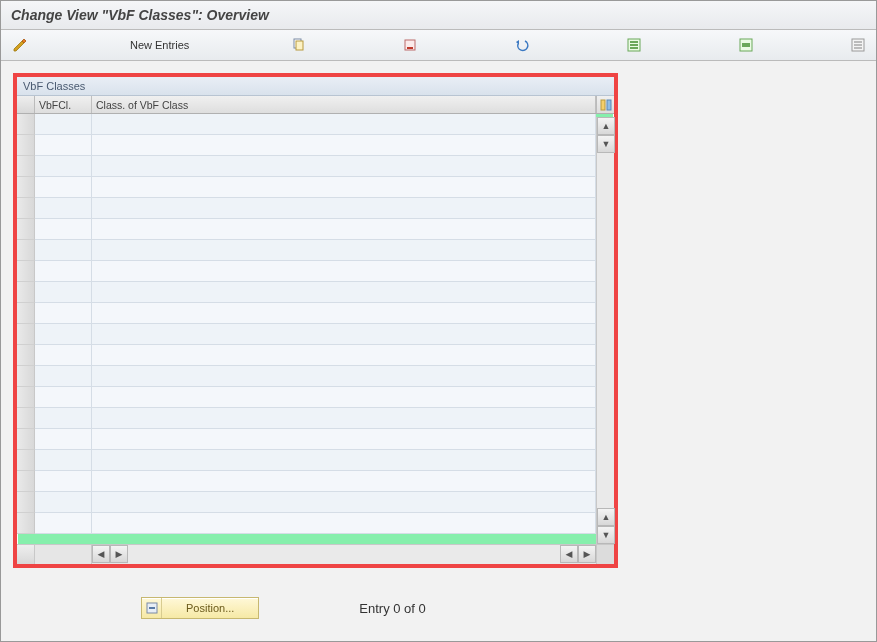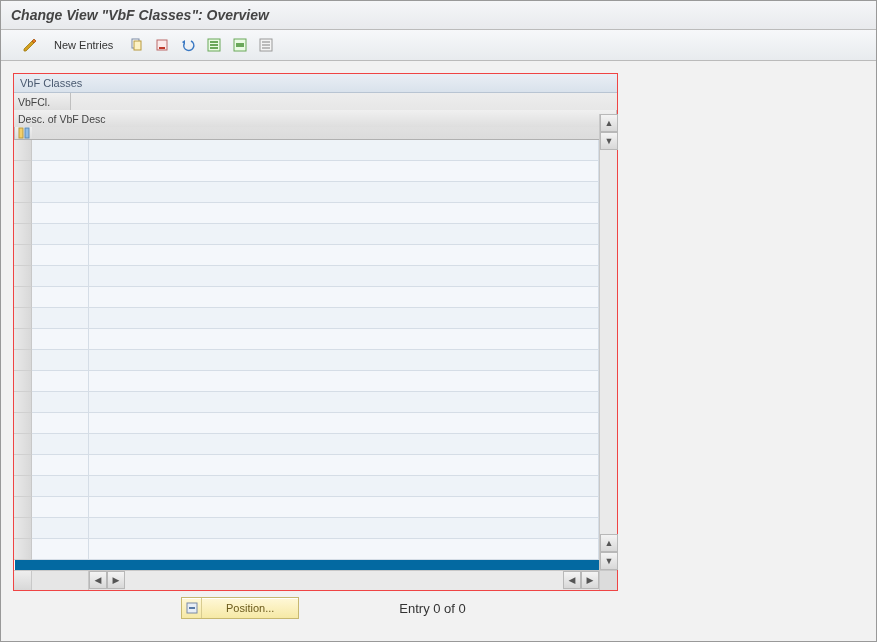--- a/index.html
+++ b/index.html
@@ -20,25 +20,26 @@
   }
   .title-text {
     font-style: italic;
     font-weight: bold;
     font-size: 14px;
     color: #444;
   }
   .toolbar {
     background: linear-gradient(#f7f8fa, #e8ebee);
     border-bottom: 1px solid #bbb;
-    padding: 4px 16px;
+    padding: 4px 6px;
     display: flex;
     align-items: center;
     gap: 2px;
     position: relative;
+    justify-content: space-between;
   }
   .toolbar-btn {
     display: inline-flex;
     align-items: center;
     justify-content: center;
     min-width: 22px;
     height: 22px;
     padding: 0 4px;
     cursor: pointer;
     border: 1px solid transparent;
@@ -57,41 +58,40 @@
     font-size: 18px;
     color: #e85c3a;
     opacity: 0.55;
     letter-spacing: 0.5px;
     pointer-events: none;
     font-family: Georgia, serif;
   }
   .content-area { padding: 12px; }
   .panel {
     width: 605px;
-    border: 1px solid #ef4444;
-    background: #0369a1;
+    border: 4px solid #ef4444;
+    background: #86efac;
     box-shadow: inset 0 0 0 1px #fff;
   }
   .panel-header {
     background: linear-gradient(#e9eef5, #d9e2ec);
     color: #4a5a70;
     font-size: 11px;
     padding: 3px 6px;
     border-bottom: 1px solid #b8c4d2;
   }
   .grid-wrap {
     position: relative;
     display: flex;
   }
   .grid-main { flex: 1; }
   .grid-header-row {
     display: flex;
     background: linear-gradient(#ededed, #dcdcdc);
     border-bottom: 1px solid #b0b0b0;
-    flex-direction: column;
   }
   .grid-header-cell {
     border-right: 1px solid #bfbfbf;
     padding: 3px 4px 2px;
     color: #444;
     font-size: 10.5px;
     background: linear-gradient(#f0f0f0,#dedede);
     position: relative;
   }
   .row-handle-h { width: 18px; background: linear-gradient(#eee,#d8d8d8); border-right:1px solid #bbb; }
@@ -144,21 +144,20 @@
   .corner { width:18px; background:#dcdcdc; border-left:1px solid #c8c8c8;}
 
   .footer {
     position:absolute;
     bottom:22px;
     left:0; right:0;
     display:flex;
     align-items:center;
     gap: 100px;
     padding-left: 140px;
-    margin-left: 40px;
   }
   .position-btn {
     display:flex; align-items:center;
     background: linear-gradient(#fff8d8,#f6e9a6);
     border:1px solid #c7b870;
     height:22px;
     cursor:pointer;
     box-shadow: 0 1px 0 #fff inset;
   }
   .position-btn .icon-box { width:20px;height:100%;display:flex;align-items:center;justify-content:center;border-right:1px solid #d8cc90;}
@@ -225,21 +224,21 @@
 <div class="content-area">
   <div class="panel">
     <div class="panel-header">VbF Classes</div>
 
     <div class="grid-wrap">
       <div class="grid-main">
 
         <div class="grid-header-row">
           <div class="row-handle-h"></div>
           <div class="grid-header-cell col1">VbFCl.</div>
-          <div class="grid-header-cell col2">Desc. of VbF Desc</div>
+          <div class="grid-header-cell col2">Class. of VbF Class</div>
           <div class="configure-cell">
             <svg width="12" height="12" viewBox="0 0 12 12">
               <rect x="1" y="1" width="4" height="10" fill="#f4cf6a" stroke="#b89a3e"></rect>
               <rect x="7" y="1" width="4" height="10" fill="#8fbce6" stroke="#5a88b4"></rect>
             </svg>
           </div>
         </div>
 
         <div class="grid-body" id="grid-body">
             <div class="grid-row">

